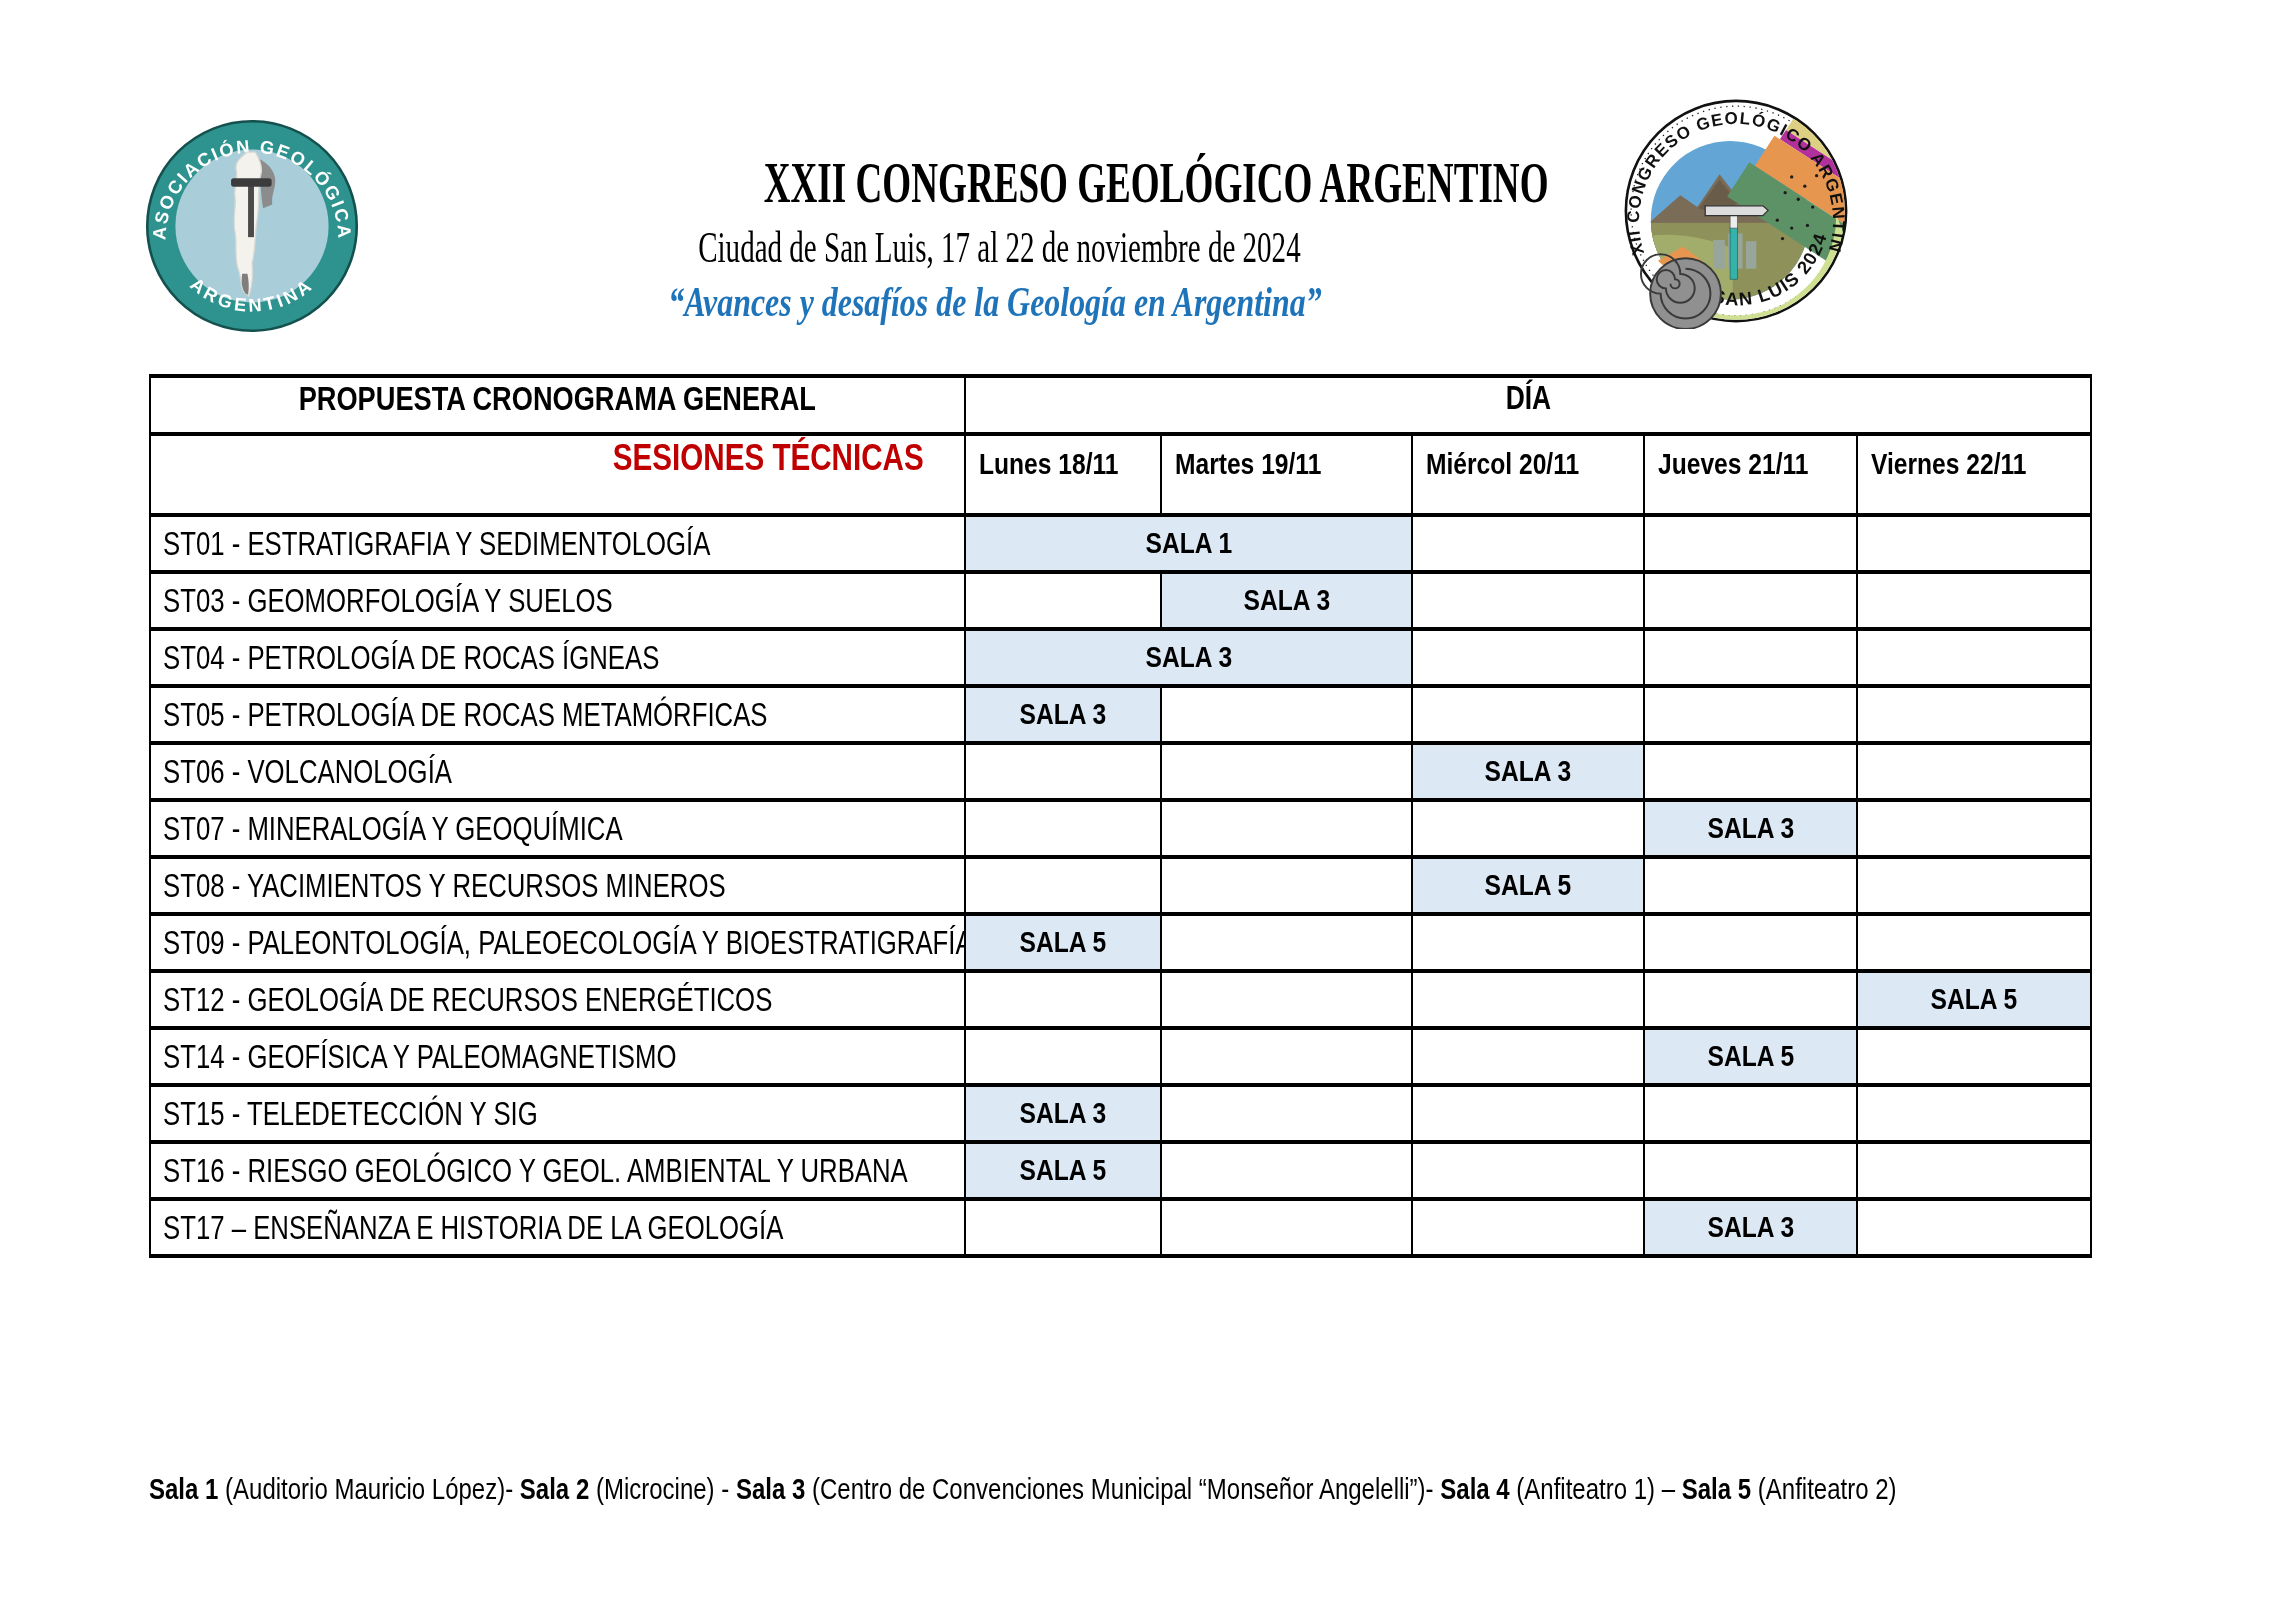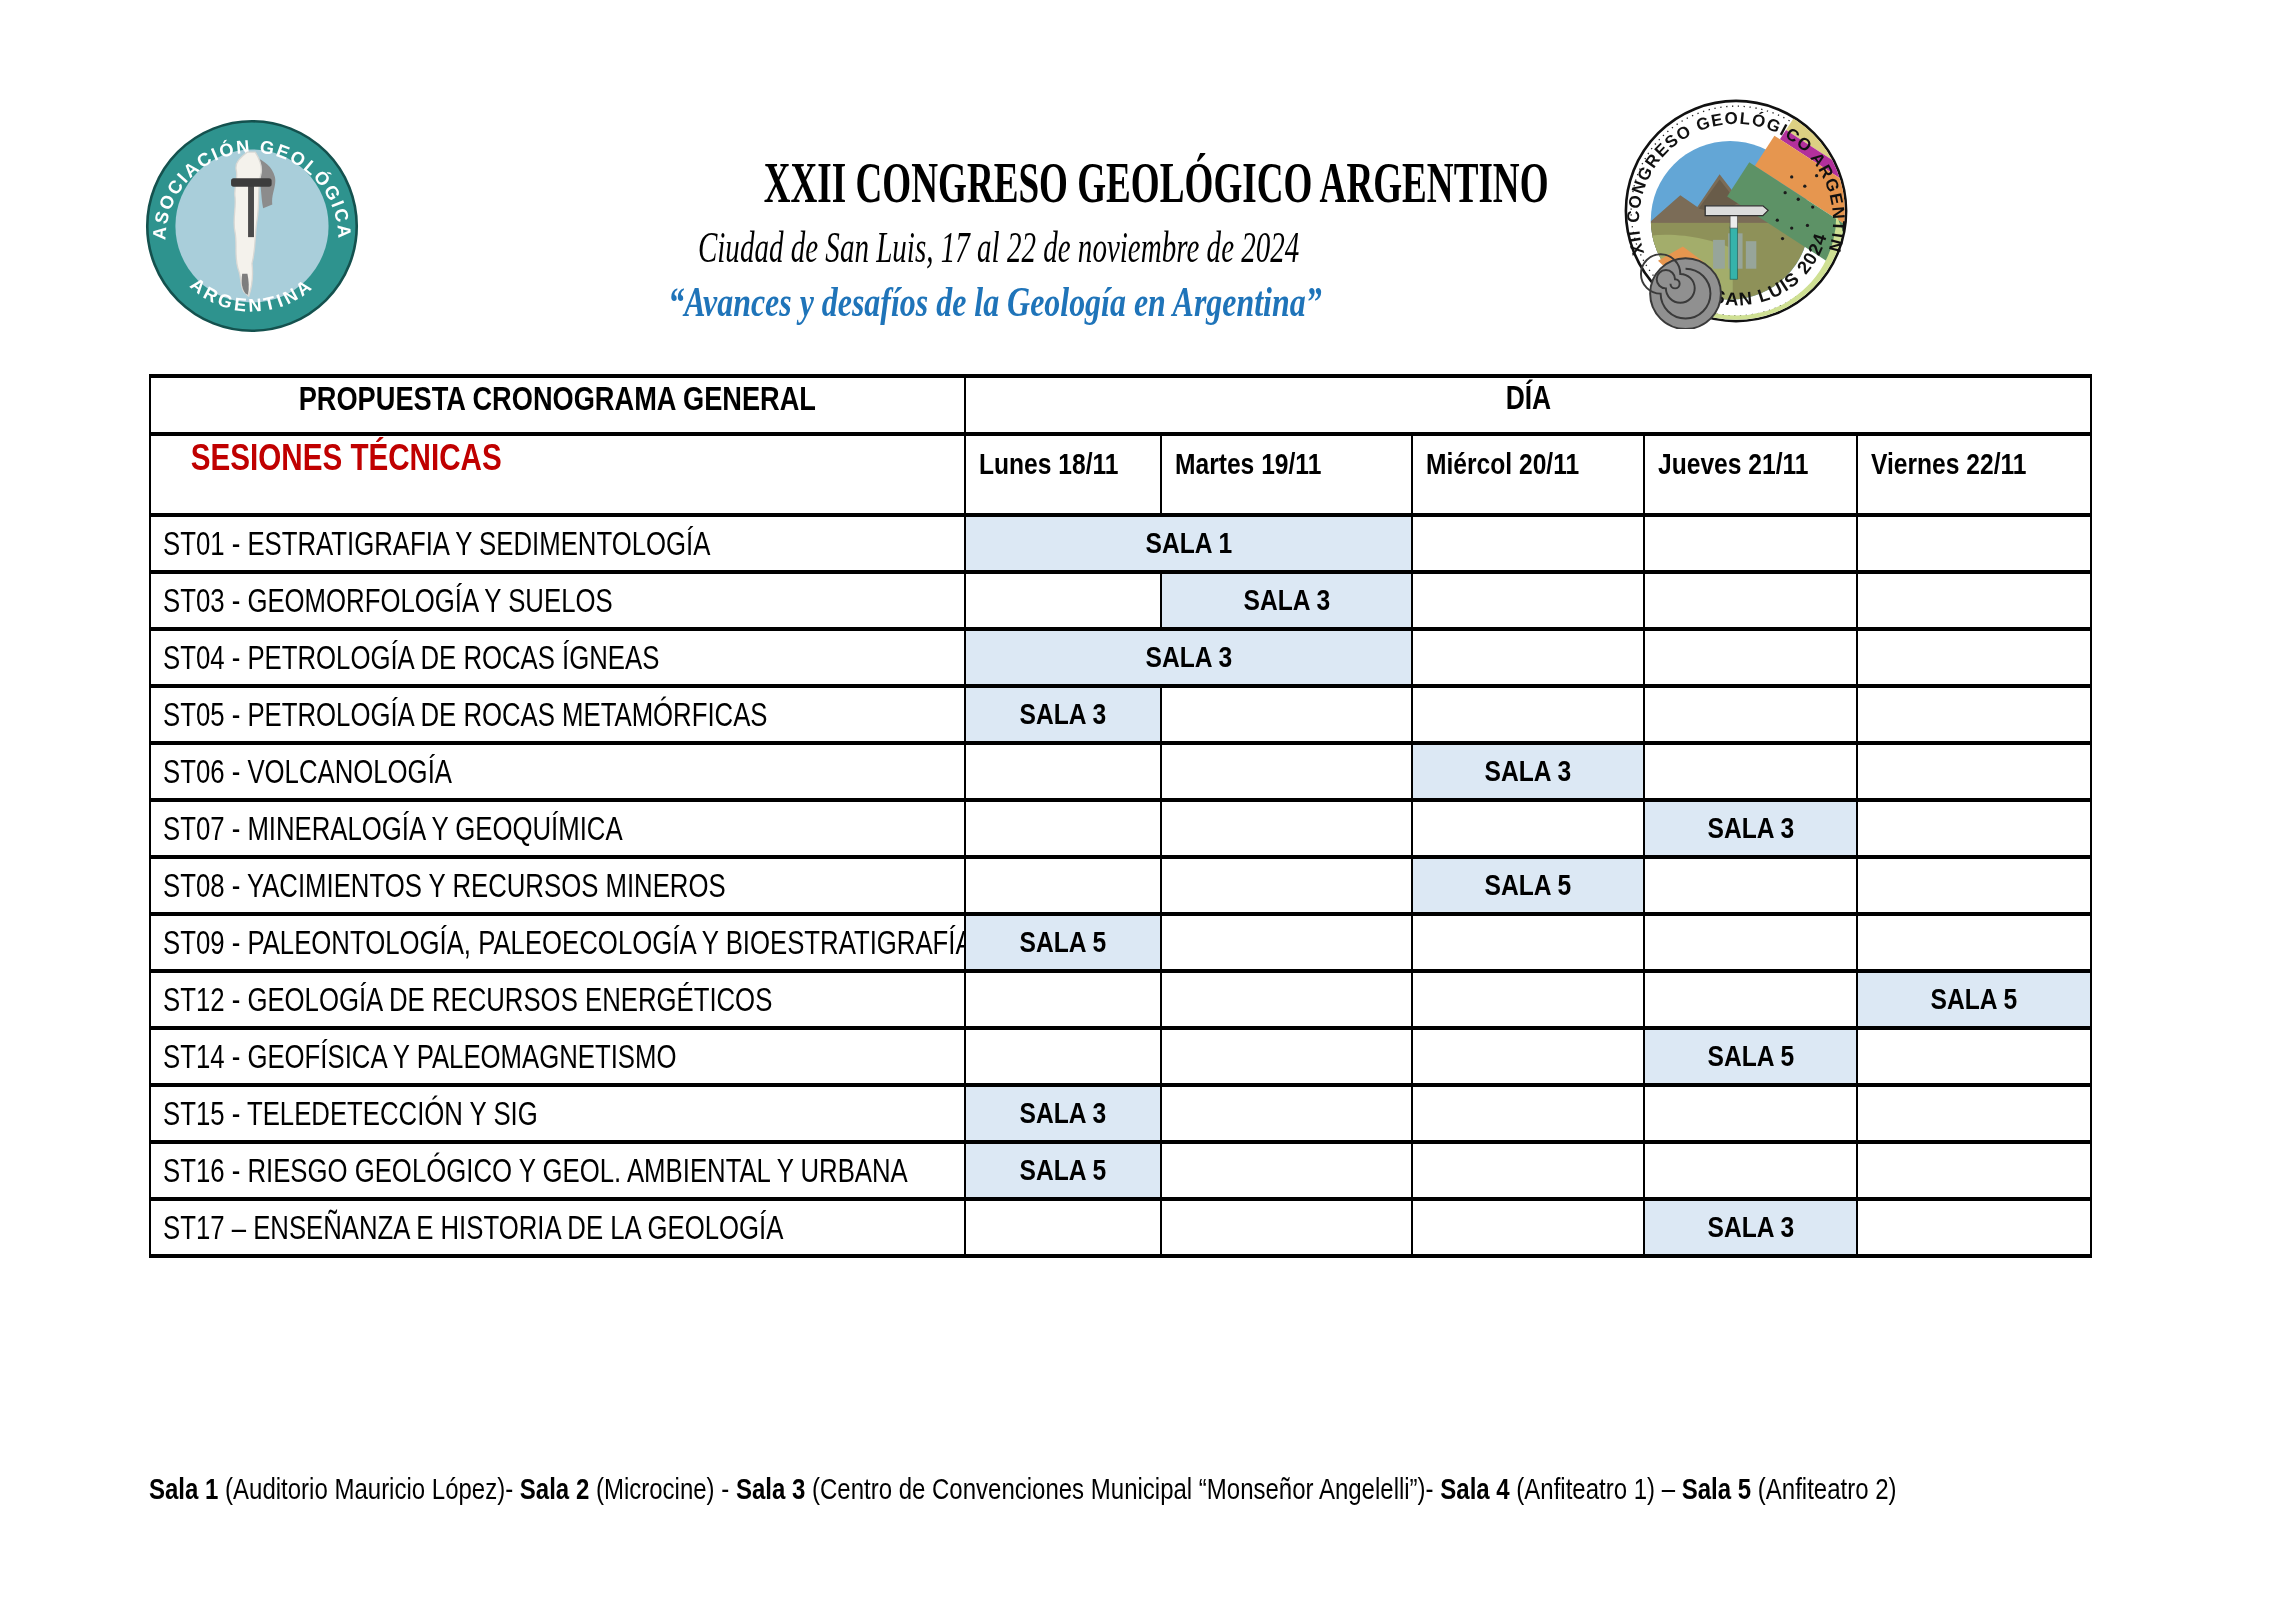--- a/index.html
+++ b/index.html
@@ -3,21 +3,21 @@
 <meta charset="utf-8">
 <style>
   html,body{margin:0;padding:0;background:#ffffff;}
   .page{position:relative;width:2295px;height:1623px;background:#fff;overflow:hidden;
         font-family:"Liberation Sans",sans-serif;color:#000;}
 
   
   .titles{position:absolute;left:543px;top:154px;width:903px;text-align:center;}
   .title{font-family:"Liberation Serif",serif;font-weight:bold;font-size:58px;line-height:1.0;white-space:nowrap;}
   .title .cx{transform:scaleX(.64);}
-  .subtitle{font-family:"Liberation Serif",serif;font-style:italic;font-size:44px;line-height:1.0;
+  .subtitle{font-family:"Liberation Serif",serif;font-size:44px;line-height:1.0;
             margin-top:14.4px;white-space:nowrap;}
   .subtitle .cx{transform:scaleX(.66);}
   .motto{font-family:"Liberation Serif",serif;font-style:italic;font-weight:bold;font-size:42px;line-height:1.0;
          margin-top:10.5px;color:var(--motto-blue,#1F74B9);white-space:nowrap;}
   .motto .cx{transform:scaleX(.76);}
   .cx{display:inline-block;transform-origin:50% 50%;}
 
   .logo{position:absolute;}
   #logo-left{left:144px;top:118px;}
   #logo-right{left:1620px;top:97px;}
@@ -25,21 +25,21 @@
   
   table.sched{position:absolute;left:149px;top:374px;width:1940px;border-collapse:collapse;table-layout:fixed;}
   table.sched td{border:2px solid #000;border-top-width:4.6px;border-bottom-width:4.6px;
                  vertical-align:top;overflow:hidden;}
   tr.h1{height:58px;} tr.h2{height:81px;}
   tbody tr:not(.h1):not(.h2){height:57px;}
 
   td.corner,td.dia{vertical-align:middle;text-align:center;}
   td.corner span{font-weight:bold;font-size:34px;display:inline-block;transform:scaleX(.8);}
   td.dia span{font-weight:bold;font-size:33px;display:inline-block;transform:scaleX(.8);}
-  td.sesiones{vertical-align:middle;text-align:left;}
+  td.sesiones{vertical-align:middle;text-align:right;}
   td.sesiones span{font-weight:bold;font-size:37px;color:var(--accent-red,#C00000);
                    display:inline-block;transform:scaleX(.8);}
   td.day{padding:10.5px 0 0 13px;}
   td.day span{font-weight:bold;font-size:30px;display:inline-block;transform:scaleX(.82);transform-origin:0 50%;white-space:nowrap;}
   td.st{padding:7.9px 0 0 11.8px;}
   td.st span{font-size:33px;display:inline-block;transform:scaleX(.78);transform-origin:0 50%;white-space:nowrap;}
   td.sala{background:var(--cell-highlight,#DCE8F4);text-align:center;padding-top:9.2px;}
   td.sala span{font-weight:bold;font-size:30px;display:inline-block;transform:scaleX(.82);}
 
   

